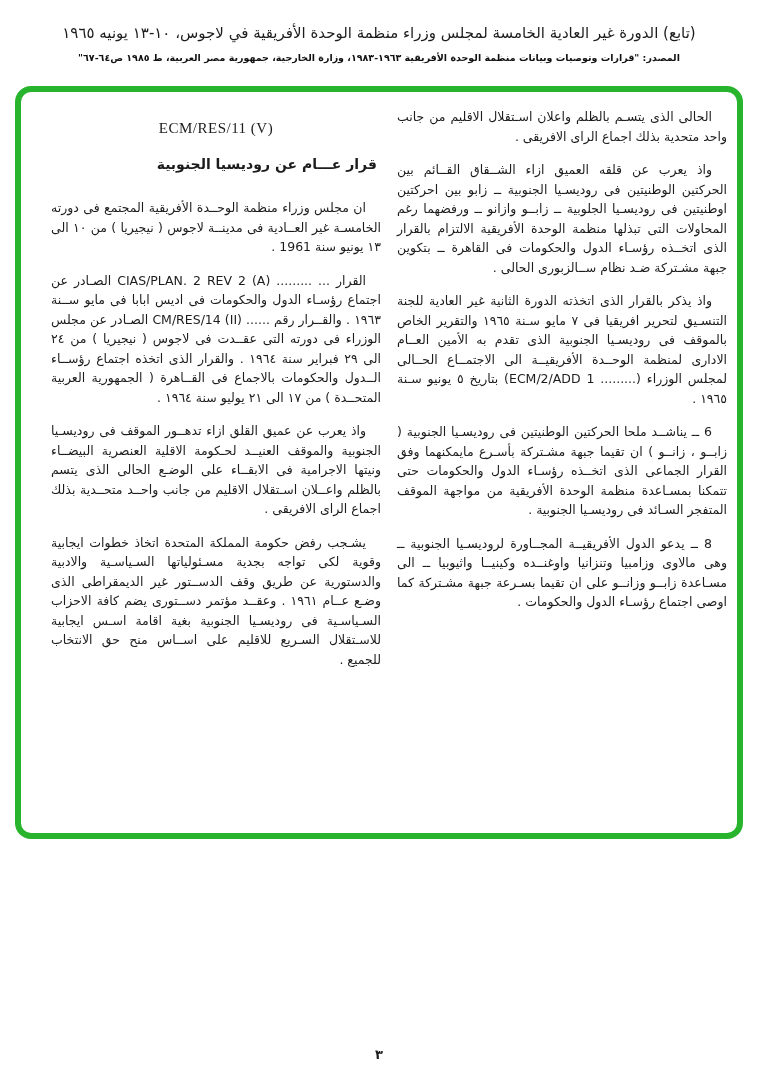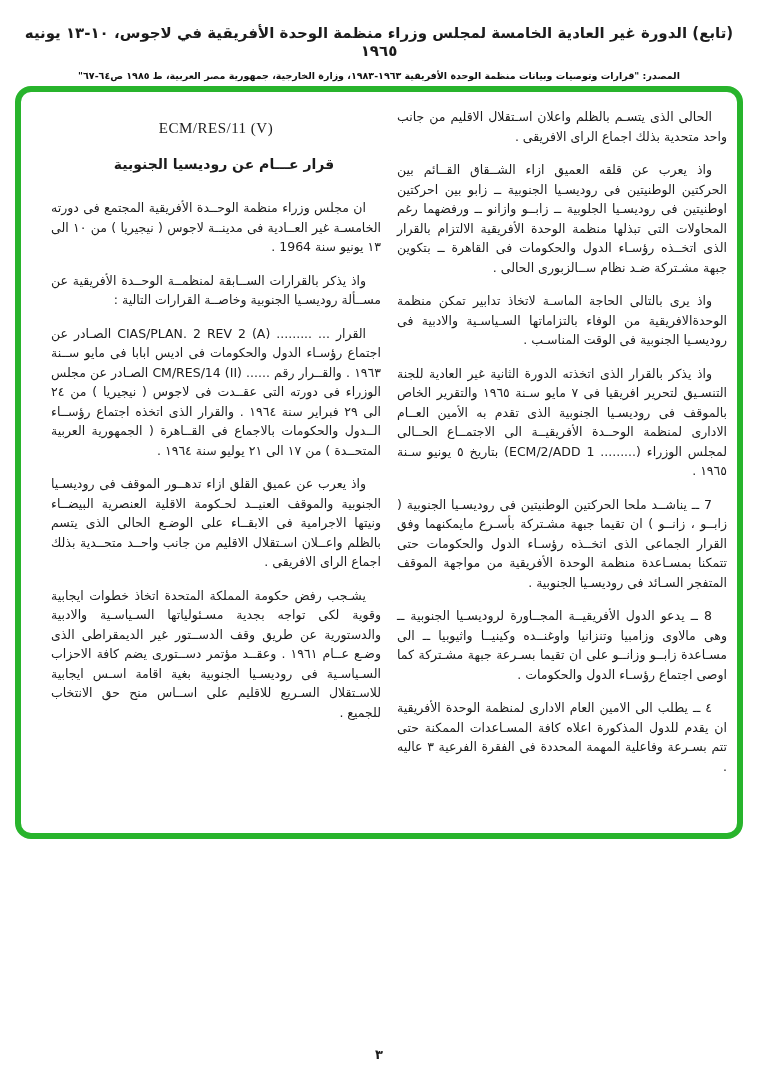--- a/index.html
+++ b/index.html
@@ -10,21 +10,21 @@
     height: 1078px;
     background: #ffffff;
     overflow: hidden;
     font-family: "DejaVu Sans", sans-serif;
     color: #1c1c1c;
   }
   .page-header { position: absolute; top: 24px; left: 0; right: 0; text-align: center; }
   .header-title {
     direction: rtl;
     font-size: 15px;
-    font-weight: bold;
+    font-weight: normal;
     letter-spacing: 0;
     padding: 0 24px;
   }
   .source-line {
     direction: rtl;
     margin-top: 10px;
     font-size: 9.5px;
     font-weight: bold;
     color: #111;
   }
@@ -55,21 +55,21 @@
   .doc-ref {
     direction: ltr;
     text-align: center;
     unicode-bidi: embed;
     font-family: "Liberation Serif", "DejaVu Serif", serif;
     font-size: 15px;
     letter-spacing: 0.5px;
     margin: 12px 0 16px 0;
   }
   .res-title {
-    text-align: center;
+    text-align: right;
     font-weight: bold;
     font-size: 14px;
     margin: 0 4px 24px 0;
     padding-left: 20px;
   }
   .page-number {
     position: absolute;
     bottom: 16px;
     left: 0;
     right: 0;
@@ -86,32 +86,29 @@
   <div class="page-header">
     <div class="header-title">(تابع) الدورة غير العادية الخامسة لمجلس وزراء منظمة الوحدة الأفريقية في لاجوس، ١٠-١٣ يونيه ١٩٦٥</div>
     <div class="source-line">المصدر: "قرارات وتوصيات وبيانات منظمة الوحدة الأفريقية ١٩٦٣-١٩٨٣، وزارة الخارجية، جمهورية مصر العربية، ط ١٩٨٥ ص٦٤-٦٧"</div>
   </div>
 
   <div class="green-box">
 
     <section class="col col-right">
       <p class="para">الحالى الذى يتسـم بالظلم واعلان اسـتقلال الاقليم من جانب واحد متحدية بذلك اجماع الراى الافريقى .</p>
       <p class="para">واذ يعرب عن قلقه العميق ازاء الشــقاق القــائم بين الحركتين الوطنيتين فى روديسـيا الجنوبية ــ زابو بين احركتين اوطنيتين فى روديسـيا الجلوبية ــ زابــو وازانو ــ ورفضهما رغم المحاولات التى تبذلها منظمة الوحدة الأفريقية الالتزام بالقرار الذى اتخــذه رؤسـاء الدول والحكومات فى القاهرة ــ بتكوين جبهة مشـتركة ضـد نظام ســالزبورى الحالى .</p>
-      <p class="para">واذ يرى بالتالى الحاجة الماسـة لاتخاذ تدابير تمكن منظمة الوحدةالافريقية من الوفاء بالتزاماتها السـياسـية والادبية فى روديسـيا الجنوبية فى الوقت المناسـب .</p>
       <p class="para">واذ يذكر بالقرار الذى اتخذته الدورة الثانية غير العادية للجنة التنسـيق لتحرير افريقيا فى ٧ مايو سـنة ١٩٦٥ والتقرير الخاص بالموقف فى روديسـيا الجنوبية الذى تقدم به الأمين العــام الادارى لمنظمة الوحــدة الأفريقيــة الى الاجتمــاع الحــالى لمجلس الوزراء ‪(ECM/2/ADD 1 .........)‬ بتاريخ ٥ يونيو سـنة ١٩٦٥ .</p>
-      <p class="para">7 ــ يناشــد ملحا الحركتين الوطنيتين فى روديسـيا الجنوبية ( زابــو ، زانــو ) ان تقيما جبهة مشـتركة بأسـرع مايمكنهما وفق القرار الجماعى الذى اتخــذه رؤسـاء الدول والحكومات حتى تتمكنا بمسـاعدة منظمة الوحدة الأفريقية من مواجهة الموقف المتفجر السـائد فى روديسـيا الجنوبية .</p>
+      <p class="para">6 ــ يناشــد ملحا الحركتين الوطنيتين فى روديسـيا الجنوبية ( زابــو ، زانــو ) ان تقيما جبهة مشـتركة بأسـرع مايمكنهما وفق القرار الجماعى الذى اتخــذه رؤسـاء الدول والحكومات حتى تتمكنا بمسـاعدة منظمة الوحدة الأفريقية من مواجهة الموقف المتفجر السـائد فى روديسـيا الجنوبية .</p>
       <p class="para">8 ــ يدعو الدول الأفريقيــة المجــاورة لروديسـيا الجنوبية ــ وهى مالاوى وزامبيا وتنزانيا واوغنــده وكينيــا واثيوبيا ــ الى مسـاعدة زابــو وزانــو على ان تقيما بسـرعة جبهة مشـتركة كما اوصى اجتماع رؤسـاء الدول والحكومات .</p>
-      <p class="para">٤ ــ يطلب الى الامين العام الادارى لمنظمة الوحدة الأفريقية ان يقدم للدول المذكورة اعلاه كافة المسـاعدات الممكنة حتى تتم بسـرعة وفاعلية المهمة المحددة فى الفقرة الفرعية ٣ عاليه .</p>
     </section>
 
     <section class="col col-left">
       <div class="doc-ref">ECM/RES/11 (V)</div>
       <h2 class="res-title">قرار عـــام عن روديسيا الجنوبية</h2>
-      <p class="para">ان مجلس وزراء منظمة الوحــدة الأفريقية المجتمع فى دورته الخامسـة غير العــادية فى مدينــة لاجوس ( نيجيريا ) من ١٠ الى ١٣ يونيو سنة 1964 .</p>
-      <p class="para">واذ يذكر بالقرارات الســابقة لمنظمــة الوحــدة الأفريقية عن مســألة روديسـيا الجنوبية وخاصــة القرارات التالية :</p>
+      <p class="para">ان مجلس وزراء منظمة الوحــدة الأفريقية المجتمع فى دورته الخامسـة غير العــادية فى مدينــة لاجوس ( نيجيريا ) من ١٠ الى ١٣ يونيو سنة 1961 .</p>
       <p class="para">القرار ... ......... ‪CIAS/PLAN. 2 REV 2 (A)‬ الصـادر عن اجتماع رؤسـاء الدول والحكومات فى اديس ابابا فى مايو ســنة ١٩٦٣ . والقــرار رقم ...... ‪CM/RES/14 (II)‬ الصـادر عن مجلس الوزراء فى دورته التى عقــدت فى لاجوس ( نيجيريا ) من ٢٤ الى ٢٩ فبراير سنة ١٩٦٤ . والقرار الذى اتخذه اجتماع رؤســاء الــدول والحكومات بالاجماع فى القــاهرة ( الجمهورية العربية المتحــدة ) من ١٧ الى ٢١ يوليو سنة ١٩٦٤ .</p>
       <p class="para">واذ يعرب عن عميق القلق ازاء تدهــور الموقف فى روديسـيا الجنوبية والموقف العنيــد لحـكومة الاقلية العنصرية البيضــاء ونيتها الاجرامية فى الابقــاء على الوضـع الحالى الذى يتسم بالظلم واعــلان اسـتقلال الاقليم من جانب واحــد متحــدية بذلك اجماع الراى الافريقى .</p>
       <p class="para">يشـجب رفض حكومة المملكة المتحدة اتخاذ خطوات ايجابية وقوية لكى تواجه بجدية مسـئولياتها السـياسـية والادبية والدستورية عن طريق وقف الدســتور غير الديمقراطى الذى وضـع عــام ١٩٦١ . وعقــد مؤتمر دســتورى يضم كافة الاحزاب السـياسـية فى روديسـيا الجنوبية بغية اقامة اسـس ايجابية للاسـتقلال السـريع للاقليم على اســاس منح حق الانتخاب للجميع .</p>
     </section>
 
   </div>
 
   <div class="page-number">٣</div>
 
 </div>

